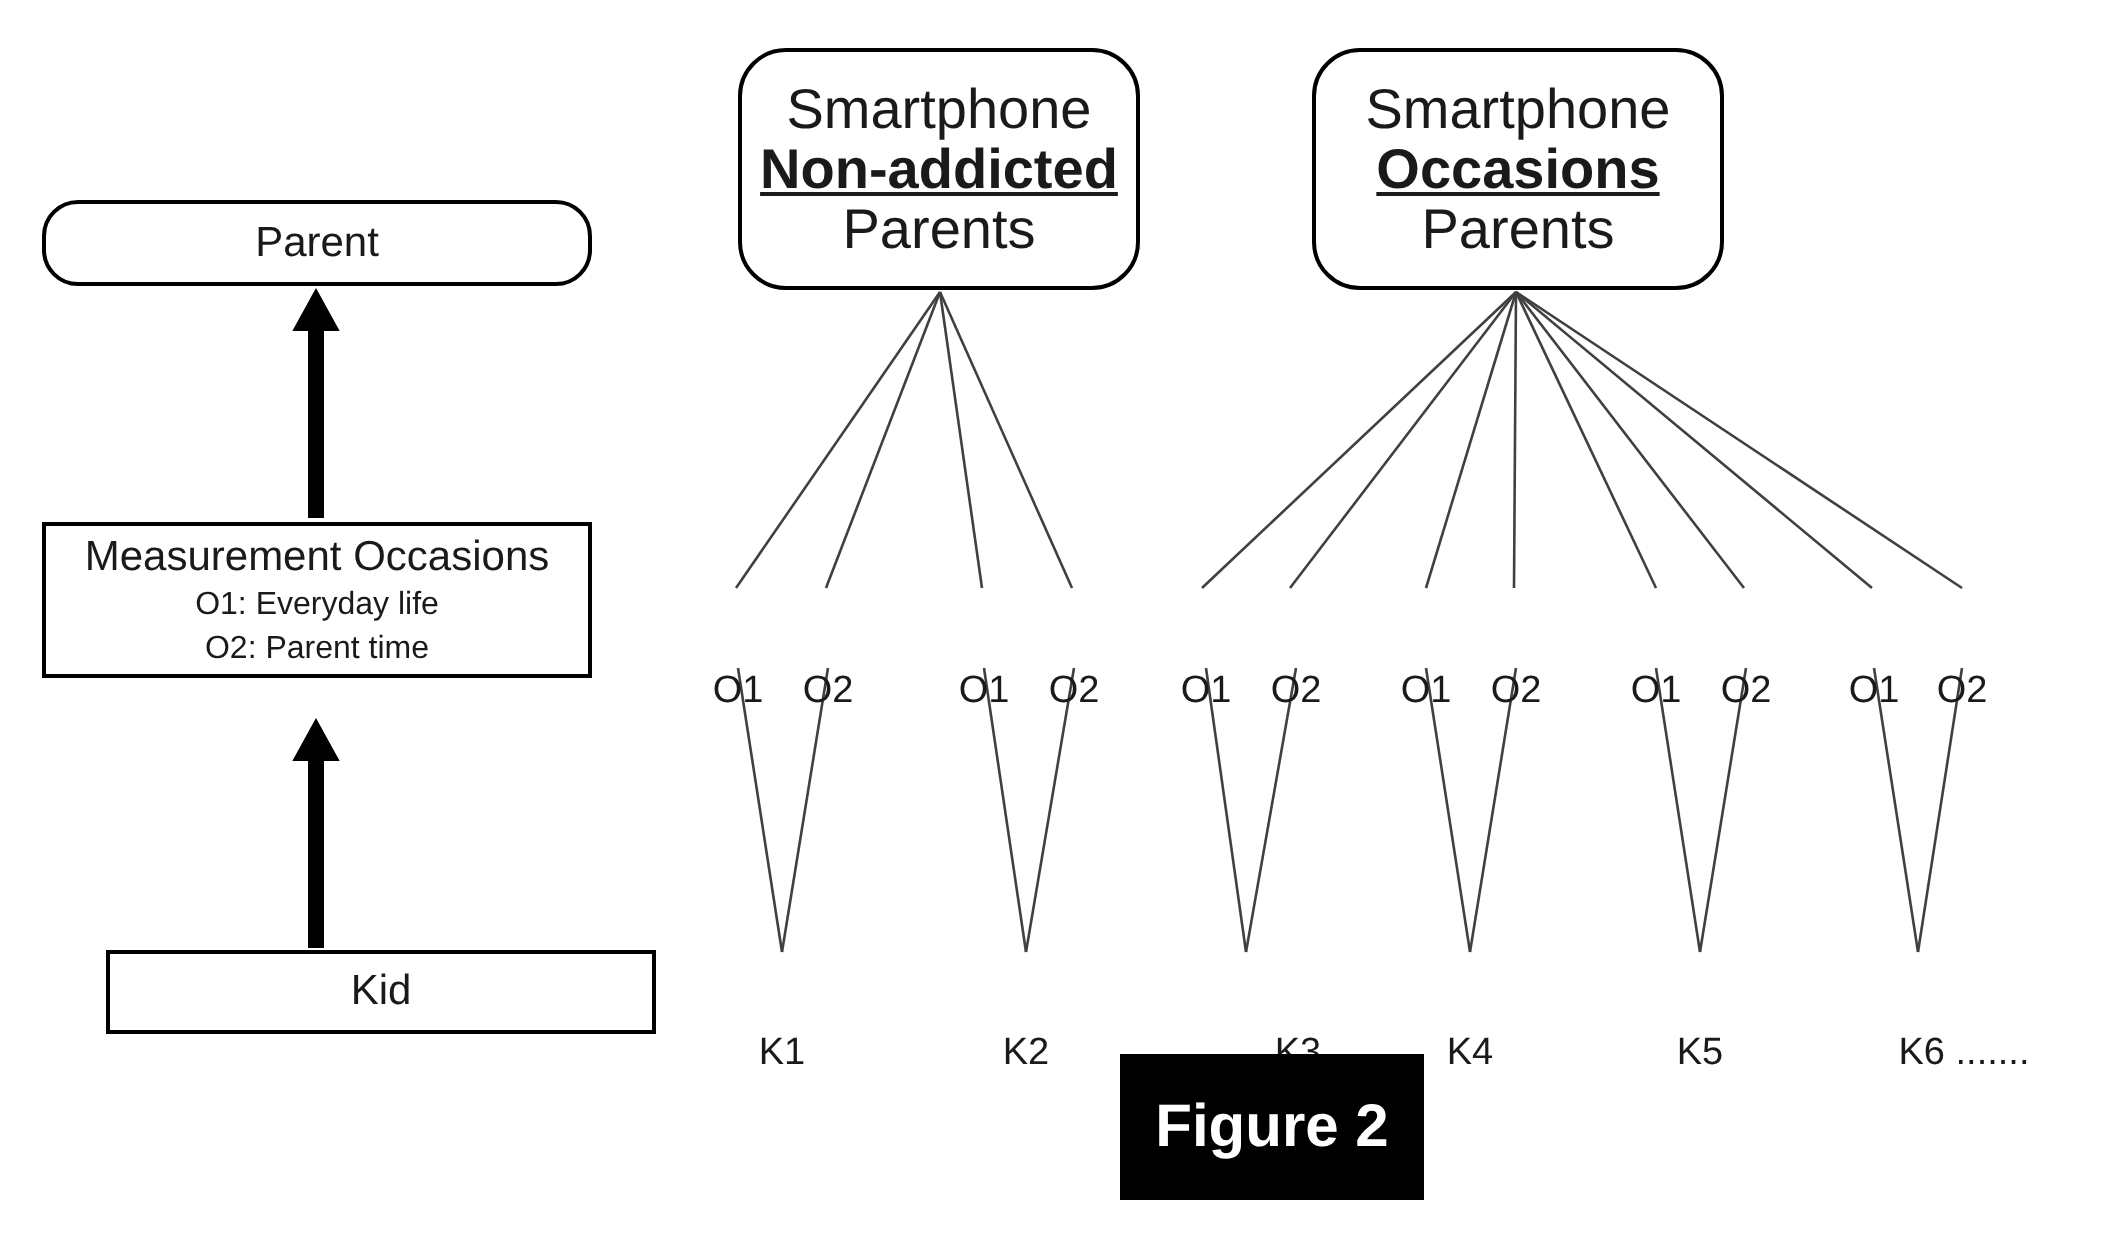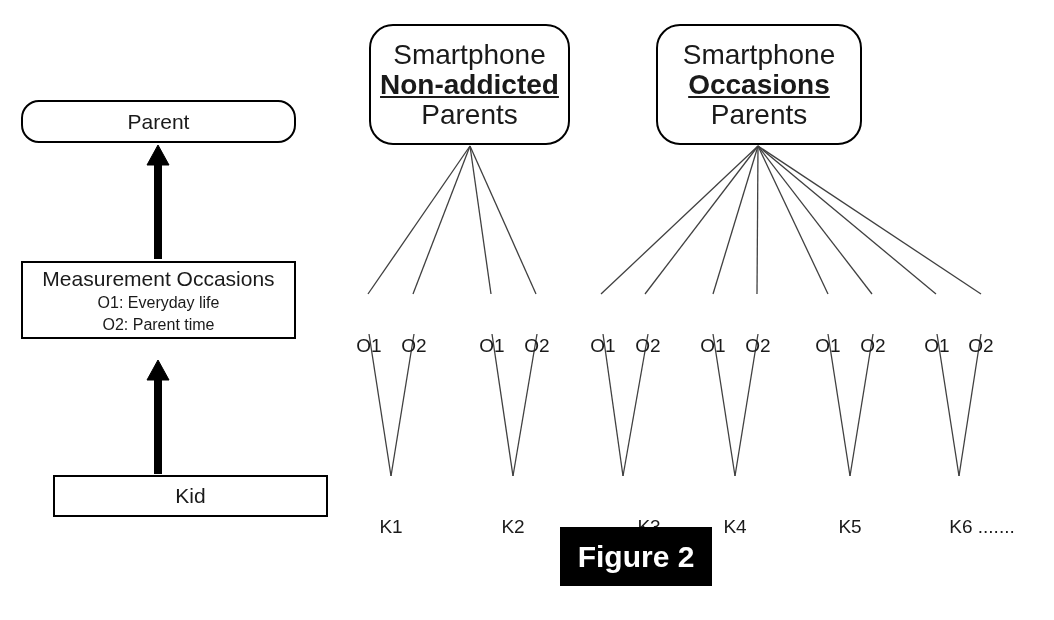--- a/index.html
+++ b/index.html
@@ -43,21 +43,21 @@
   .olabel,.klabel{
     position:absolute;
     transform:translateX(-50%);
     font-size:19px;line-height:22px;
     white-space:nowrap;
     margin-top:32px;
   }
   .olabel{top:303px;}
   .klabel{top:484px;}
   .figure-label{
-    position:absolute;left:560px;top:527px;width:152px;height:59px;
+    position:absolute;left:560px;top:527px;width:152px;height:73px;
     background:#000000;color:#ffffff;
     display:flex;align-items:center;justify-content:center;
     font-size:30px;font-weight:bold;
   }
 </style>
 </head>
 <body>
 
 <div class="canvas">
 

